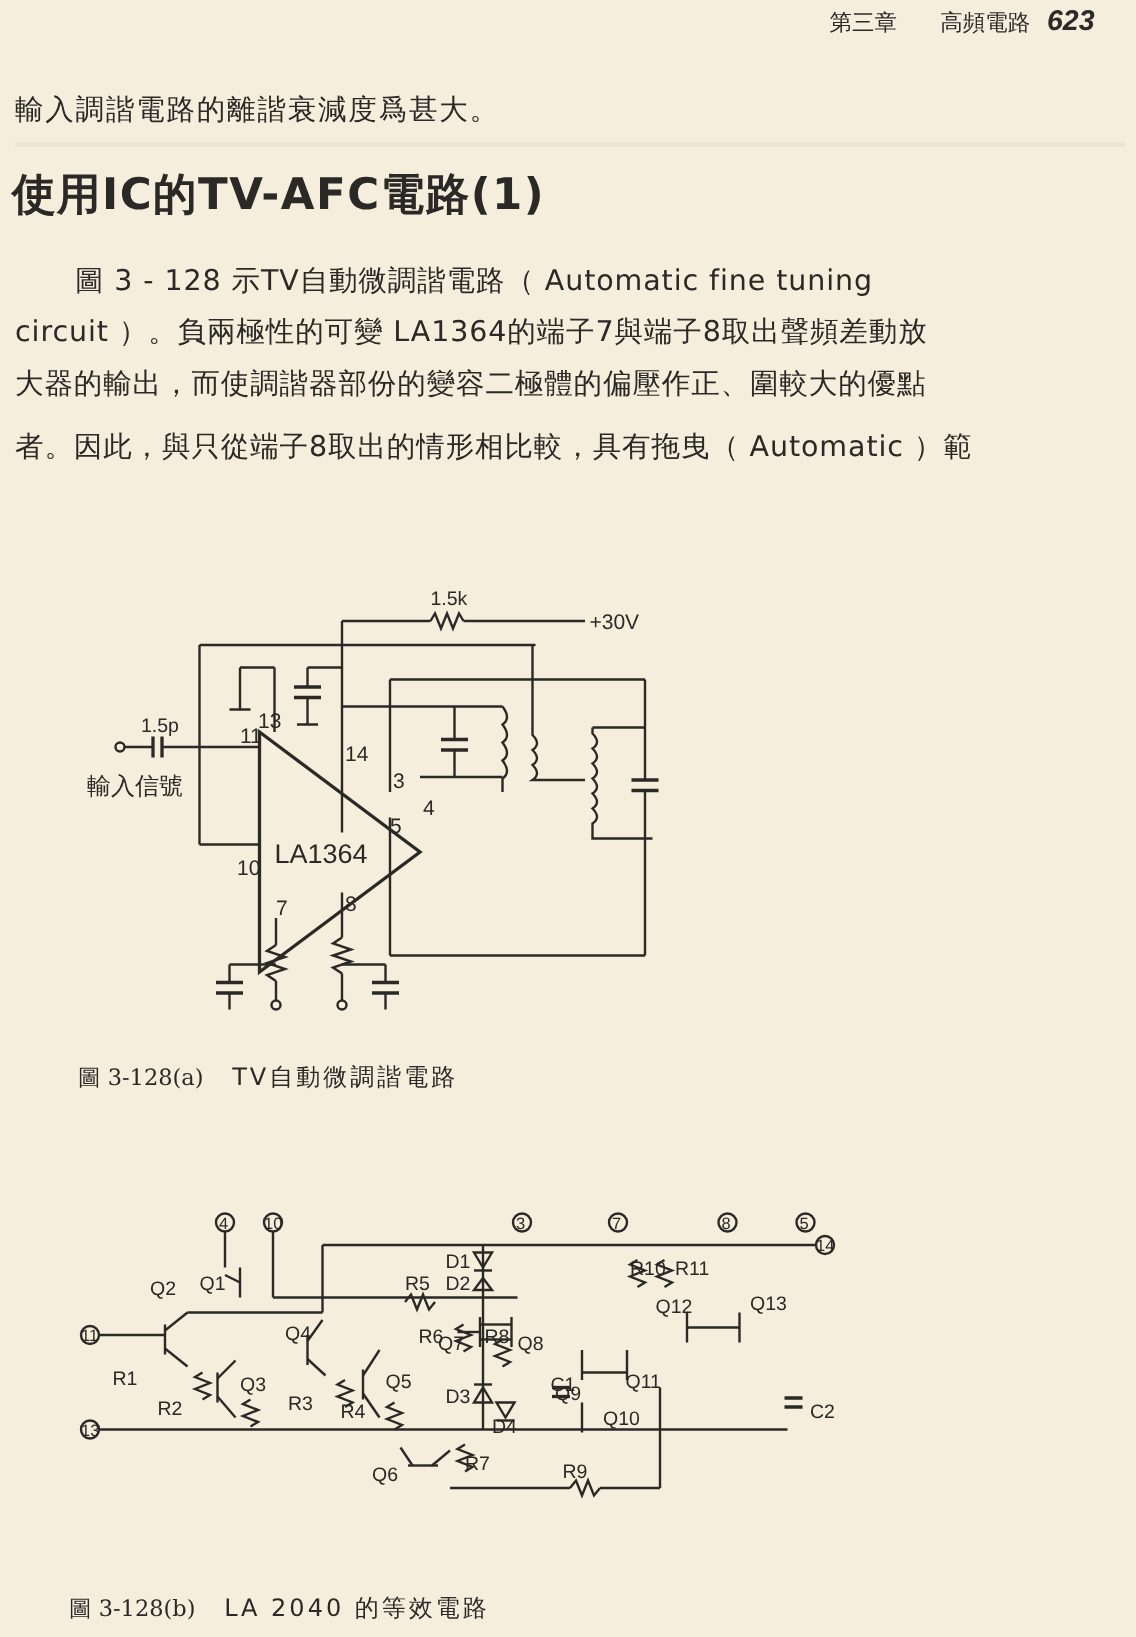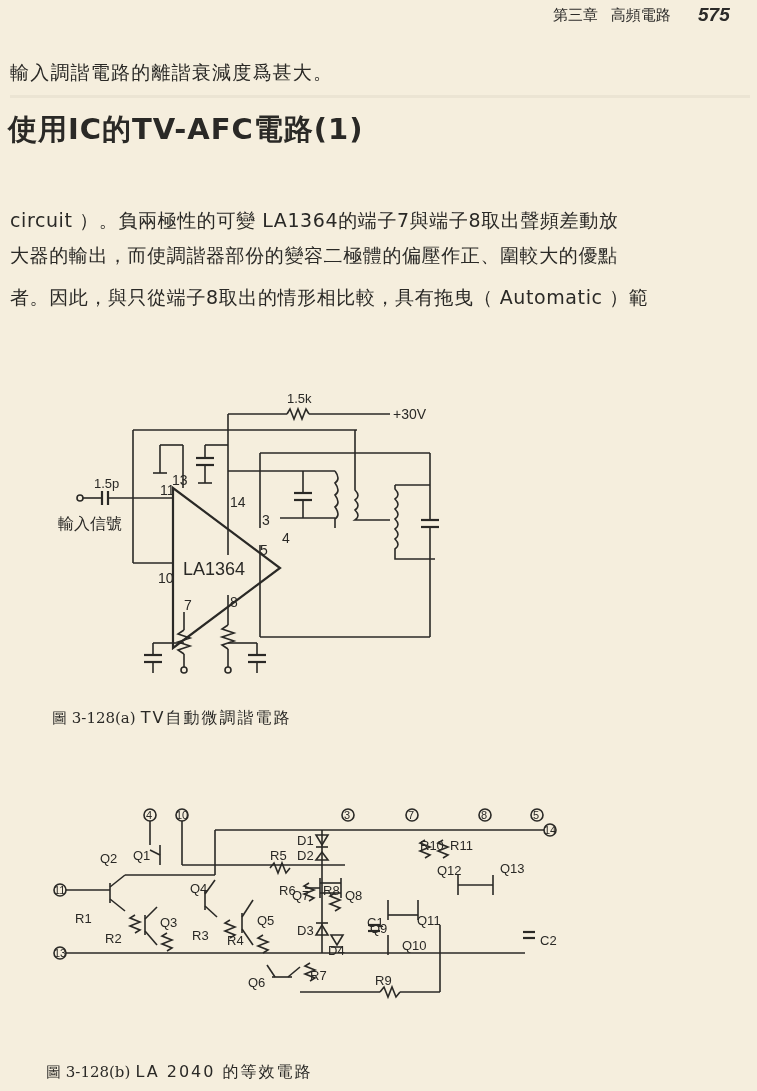--- a/index.html
+++ b/index.html
@@ -6,50 +6,51 @@
   body {
     width: 757px; height: 1091px; overflow: hidden;
     background: #f5eedd;
     color: #2b2a28;
     font-family: "DejaVu Sans", sans-serif;
     position: relative;
   }
   .page { position: absolute; inset: 0; }
   .ghost { position:absolute; color:#e3dccb; font-size:15px; letter-spacing:3px; white-space:nowrap; font-family:"DejaVu Sans", sans-serif; }
   .running-head { position:absolute; top:6px; left:553px; font-size:15px; color:#2b2a28; }
-  .running-head .chap { margin-right: 8px; }
+  .running-head .chap { margin-right: 24px; }
   .running-head .pg { position:absolute; left:145px; top:-2px; font-weight:bold; font-style:italic; font-size:19px; font-family:"Liberation Sans", sans-serif; }
   .p-line { position:absolute; left:10px; font-size:19px; letter-spacing:1.2px; white-space:nowrap; color:#2a2926; }
   .h2 { position:absolute; left:8px; top:110px; font-size:29px; font-weight:bold; letter-spacing:1px; color:#2a2926; white-space:nowrap; }
   .body-line { position:absolute; font-size:19px; white-space:nowrap; color:#2a2926; letter-spacing:0.6px; }
   .caption { position:absolute; font-size:16px; color:#2a2926; white-space:nowrap; }
   .caption .fig { font-family:"DejaVu Serif", serif; font-size:15px; }
-  .caption .title { letter-spacing:2px; }
+  .caption .title { margin-left:14px; letter-spacing:2px; }
   svg text { font-family:"Liberation Sans", sans-serif; fill:#2a2926; }
   svg .ln { stroke:#2a2926; stroke-width:1.6; fill:none; }
   svg .lnb { stroke:#2a2926; stroke-width:2.2; fill:none; }
 </style>
 </head>
 <body>
 
 <div class="page">
 
   <div class="ghost" style="top:62px;left:10px;">　　　　　　　　　　　　　　　　　　　　　　　　　</div>
   <div class="ghost" style="top:95px;left:10px;width:740px;height:3px;background:#ebe4d3;"></div>
 
   <div class="running-head">
     <span class="chap">第三章</span>
     <span>高頻電路</span>
-    <span class="pg">575</span>
+    <span class="pg">623</span>
   </div>
 
   <div class="p-line" style="top:60px;">輸入調諧電路的離諧衰減度爲甚大。</div>
 
   <div class="h2">使用IC的TV-AFC電路(1)</div>
 
+  <div class="body-line" style="top:174px;left:50px;">圖 3 - 128 示TV自動微調諧電路（ Automatic fine tuning</div>
   <div class="body-line" style="top:208px;left:10px;"> circuit ）。負兩極性的可變 LA1364的端子7與端子8取出聲頻差動放</div>
   <div class="body-line" style="top:243px;left:10px;">大器的輸出，而使調諧器部份的變容二極體的偏壓作正、圍較大的優點</div>
   <div class="body-line" style="top:285px;left:10px;">者。因此，與只從端子8取出的情形相比較，具有拖曳（ Automatic ）範</div>
 
   <svg style="position:absolute;left:50px;top:385px;" width="420" height="290" viewBox="0 0 420 290">
 
     <polygon class="lnb" points="123,103 123,263 230,183"></polygon>
     <text x="133" y="190" font-size="18">LA1364</text>
 
     <circle cx="30" cy="113" r="3" class="ln"></circle>

